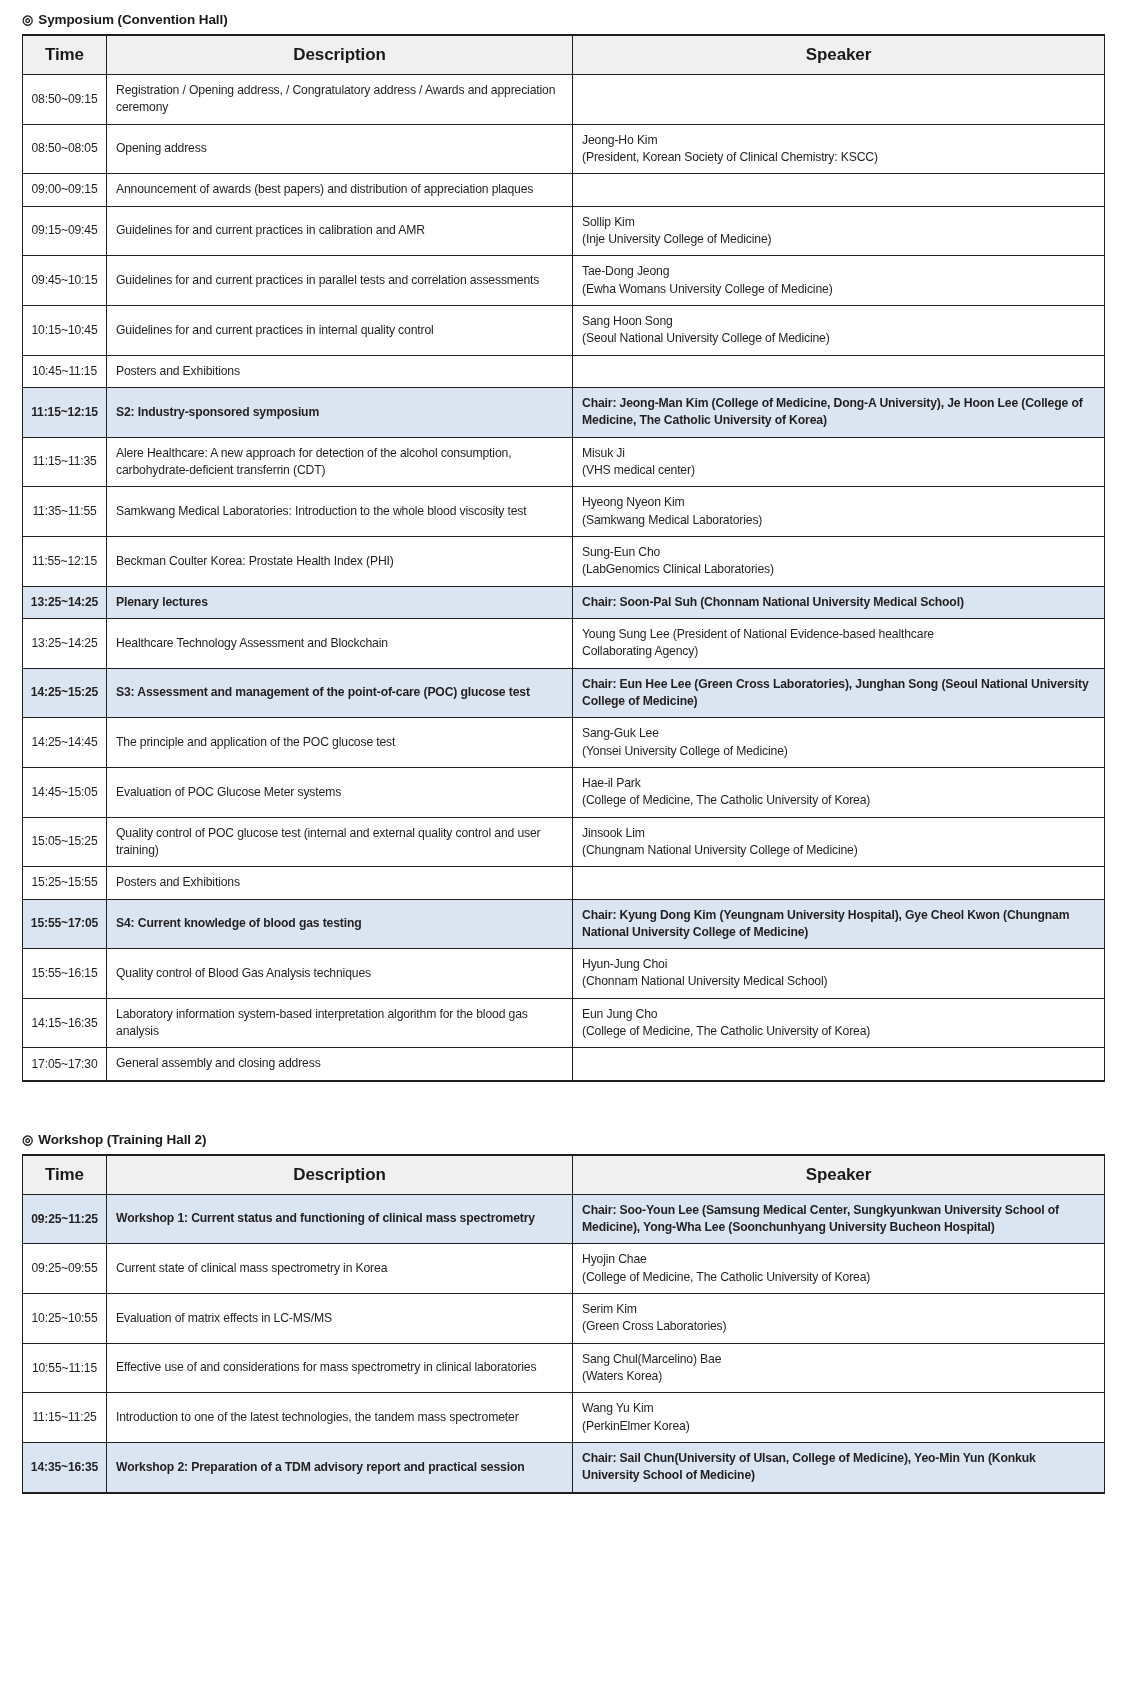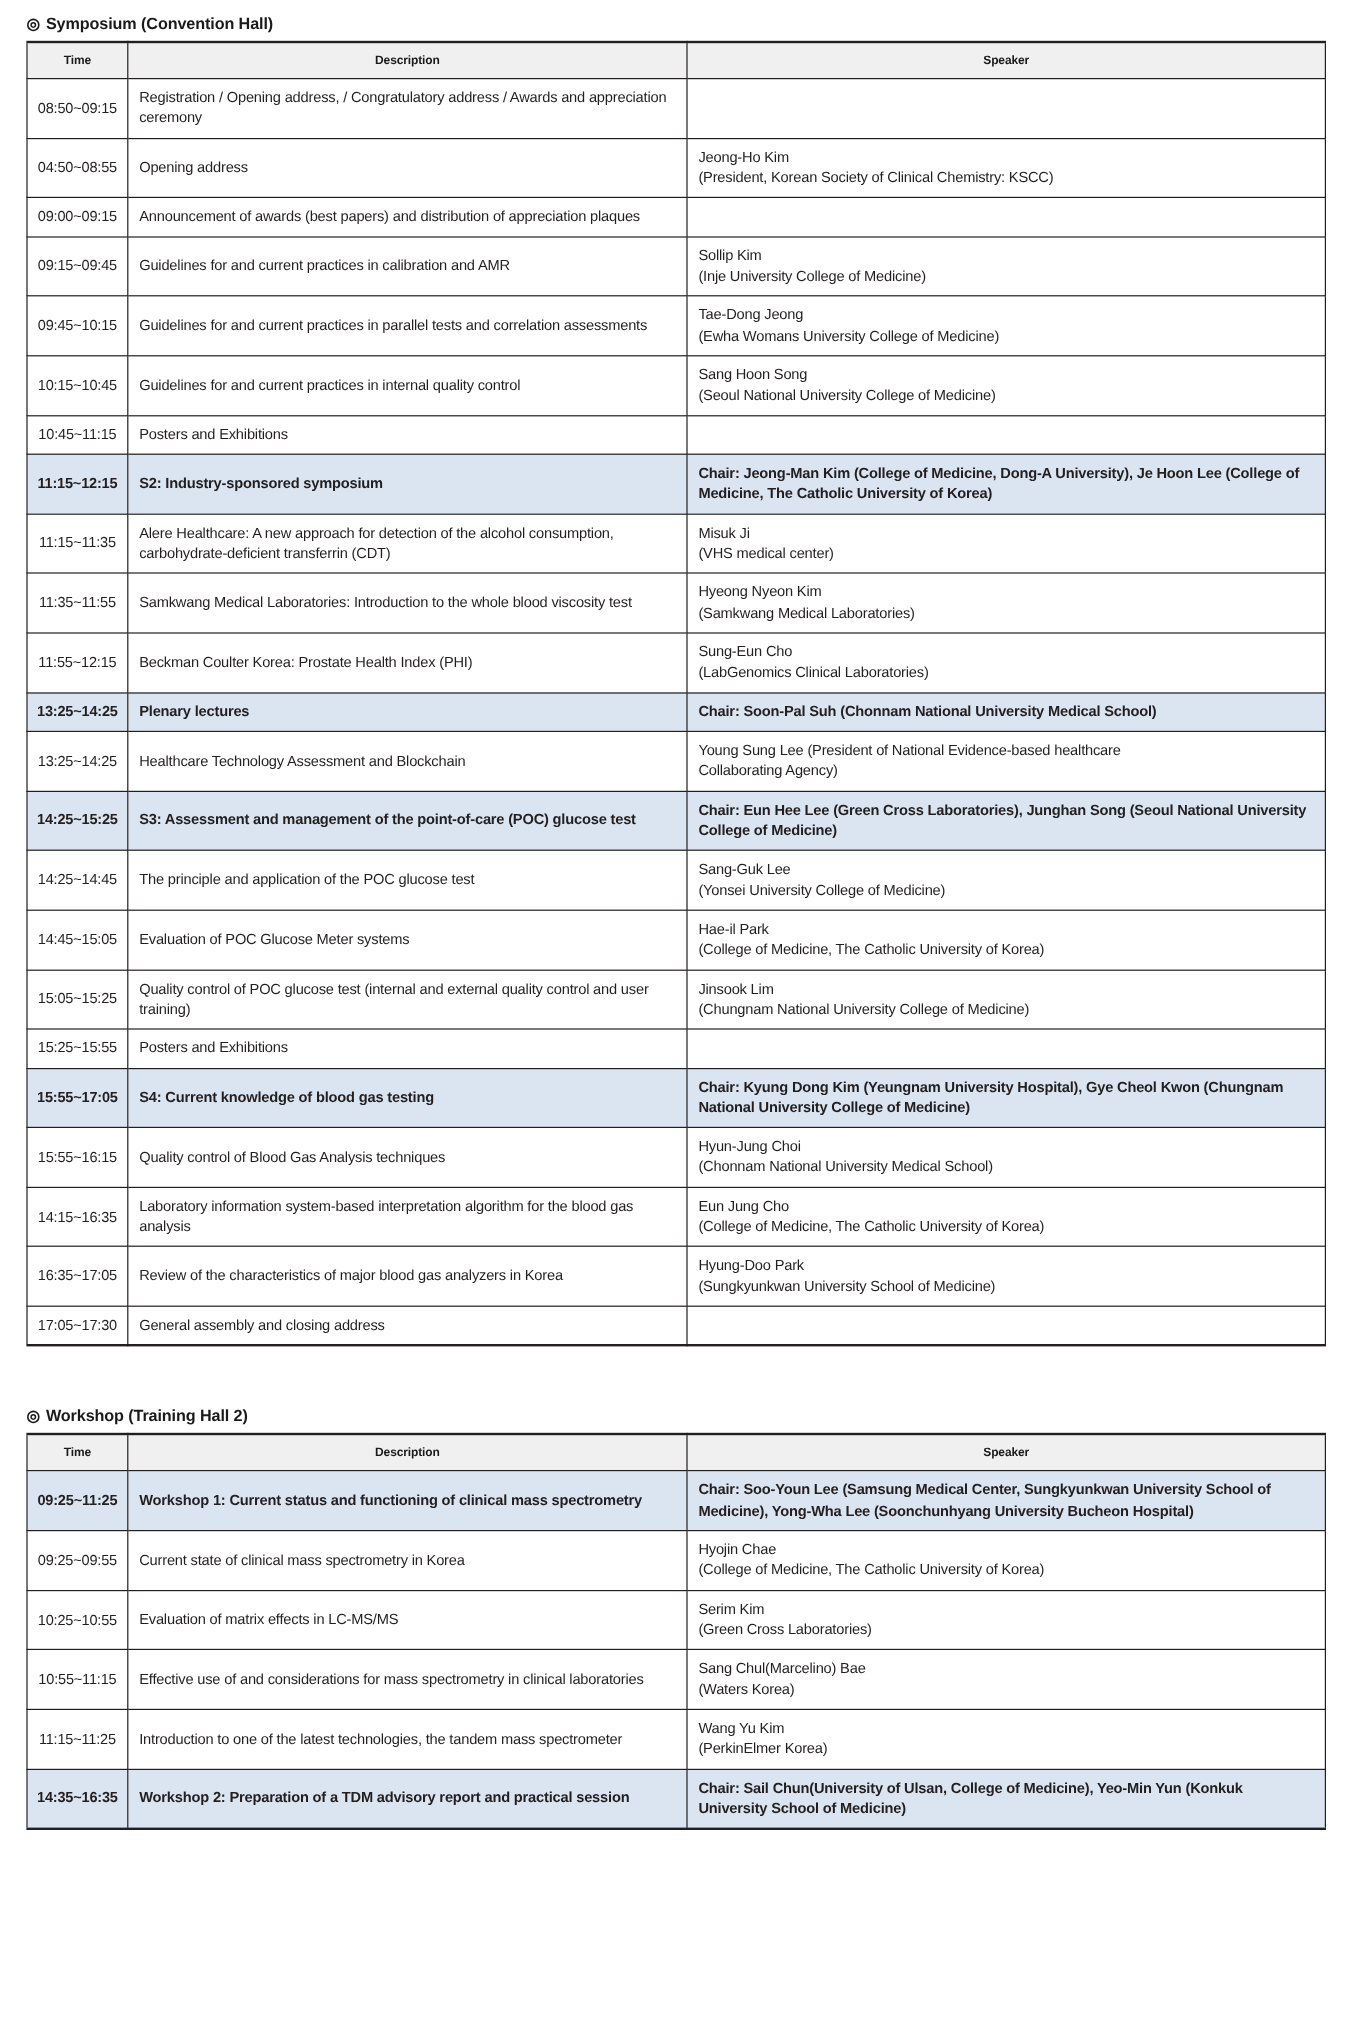--- a/index.html
+++ b/index.html
@@ -41,21 +41,21 @@
     border-bottom: 2px solid #231f20;
     border-left: 1px solid #231f20;
     border-right: 1px solid #231f20;
   }
   table.sched col.c-time  { width: 84px; }
   table.sched col.c-desc  { width: 466px; }
   table.sched col.c-spk   { width: 532px; }
 
   table.sched th {
     background: #f0f0f0;
-    font-size: 10px;
+    font-size: 17px;
     font-weight: bold;
     color: #1a1a1a;
     text-align: center;
     padding: 9px 4px;
     border: 1px solid #231f20;
     border-top: none;
     border-bottom: 1px solid #231f20;
     letter-spacing: -0.1px;
   }
   table.sched td {
@@ -108,21 +108,21 @@
           </thead>
           <tbody>
             <tr>
               <td class="time">08:50~09:15</td>
               <td class="desc">Registration / Opening address, / Congratulatory address / Awards and appreciation ceremony</td>
               <td class="spk empty">
                 <span class="sub">&nbsp;</span>
               </td>
             </tr>
             <tr>
-              <td class="time">04:50~08:55</td>
+              <td class="time">08:50~08:05</td>
               <td class="desc">Opening address</td>
               <td class="spk">
                 <span class="sub">Jeong-Ho Kim</span>
                 <span class="sub">(President, Korean Society of Clinical Chemistry: KSCC)</span>
               </td>
             </tr>
             <tr>
               <td class="time">09:00~09:15</td>
               <td class="desc">Announcement of awards (best papers) and distribution of appreciation plaques</td>
               <td class="spk empty">
@@ -258,28 +258,20 @@
                 <span class="sub">Hyun-Jung Choi</span>
                 <span class="sub">(Chonnam National University Medical School)</span>
               </td>
             </tr>
             <tr>
               <td class="time">14:15~16:35</td>
               <td class="desc">Laboratory information system-based interpretation algorithm for the blood gas analysis</td>
               <td class="spk">
                 <span class="sub">Eun Jung Cho</span>
                 <span class="sub">(College of Medicine, The Catholic University of Korea)</span>
-              </td>
-            </tr>
-            <tr>
-              <td class="time">16:35~17:05</td>
-              <td class="desc">Review of the characteristics of major blood gas analyzers in Korea</td>
-              <td class="spk">
-                <span class="sub">Hyung-Doo Park</span>
-                <span class="sub">(Sungkyunkwan University School of Medicine)</span>
               </td>
             </tr>
             <tr>
               <td class="time">17:05~17:30</td>
               <td class="desc">General assembly and closing address</td>
               <td class="spk empty">
                 <span class="sub">&nbsp;</span>
               </td>
             </tr>
           </tbody>

